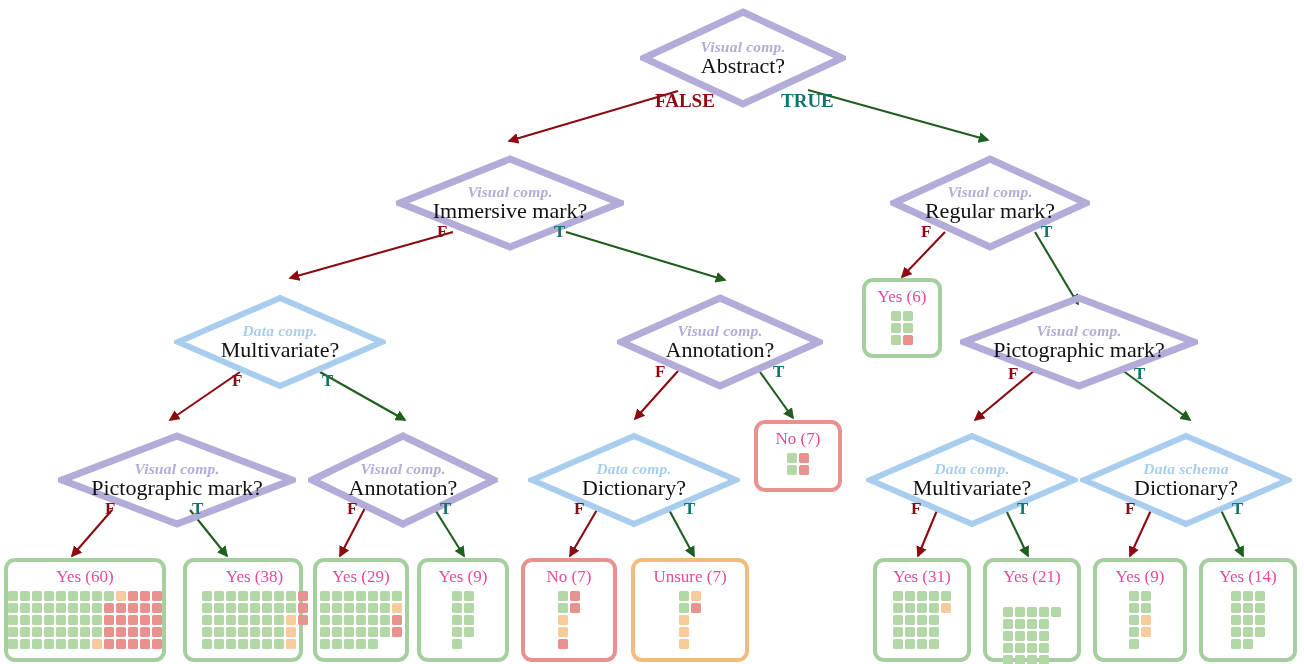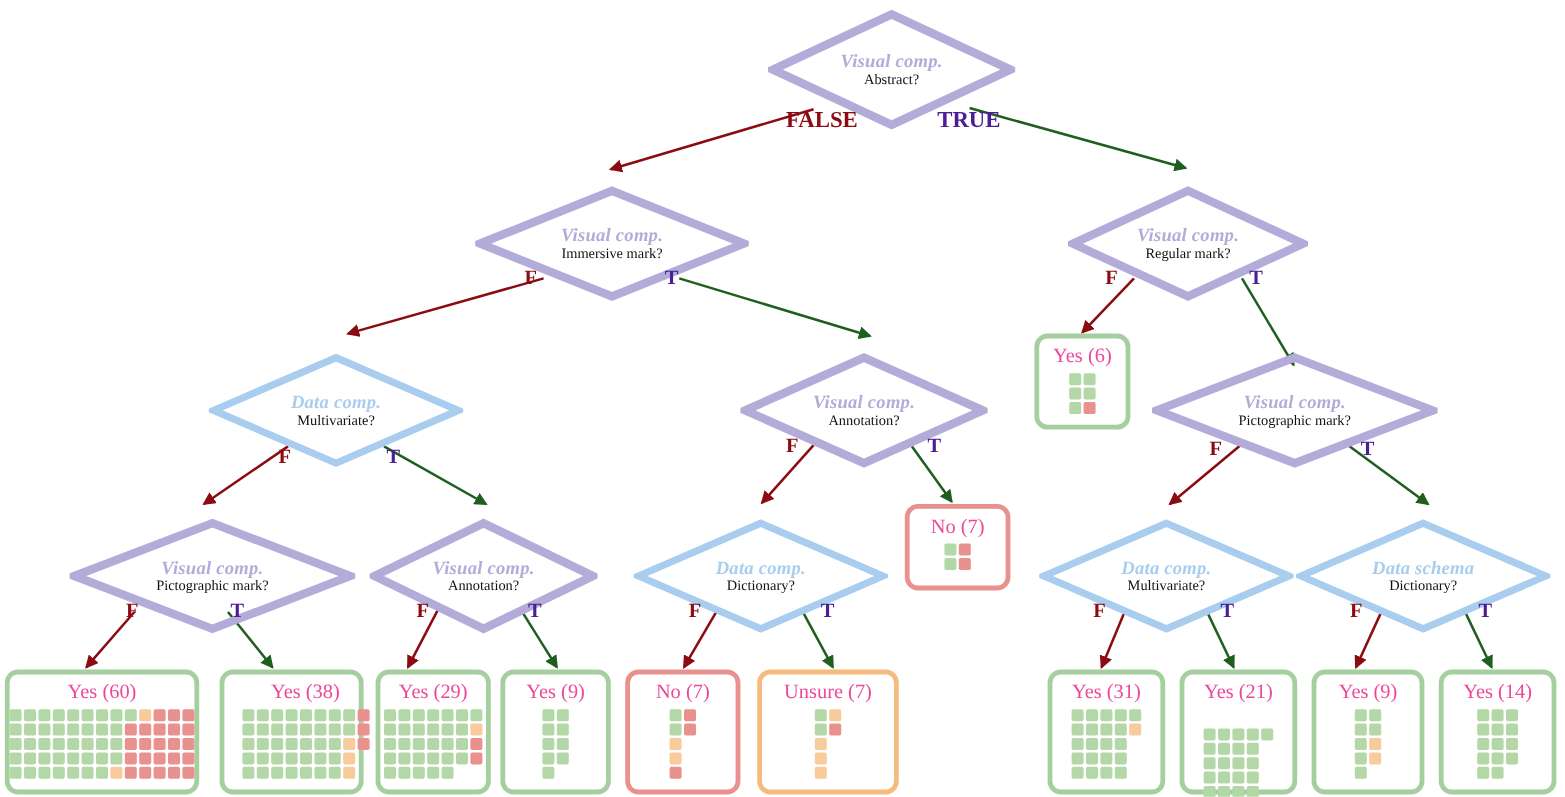--- a/index.html
+++ b/index.html
@@ -8,41 +8,41 @@
   #stage{position:relative;width:1304px;height:664px;}
   svg#edges{position:absolute;left:0;top:0;width:1304px;height:664px;pointer-events:none;}
   .diamond-wrap{position:absolute;}
   .diamond{position:absolute;left:0;top:0;width:100%;height:100%;}
   .dlabels{position:absolute;left:0;top:0;width:100%;height:100%;
            display:flex;flex-direction:column;align-items:center;justify-content:center;
            line-height:1.02;}
   .dcat{font-style:italic;font-size:15.5px;font-weight:bold;letter-spacing:.2px;}
   .dcat.visual{color:#b3abd8;}
   .dcat.data{color:#a8cdee;}
-  .dq{font-size:12px;color:#111111;white-space:nowrap;}
+  .dq{font-size:22px;color:#111111;white-space:nowrap;}
 
   
   .leaf{position:absolute;box-sizing:border-box;border-radius:11px;
         border:4px solid #a6cf9f;background:#ffffff;
         display:flex;flex-direction:column;align-items:center;}
   .leaf.red{border-color:#e8918f;}
   .leaf.orange{border-color:#f4bc7c;}
   .leaf-title{font-size:17px;color:#ec4899;margin-top:5px;margin-bottom:4px;white-space:nowrap;}
   .grid{display:flex;flex-direction:column;gap:2px;}
   .grow{display:flex;gap:2px;}
   .cell{width:10px;height:10px;border-radius:1.5px;}
   .c-g{background:#b4d7a8;}
   .c-r{background:#e8918f;}
   .c-o{background:#f7cb9b;}
   .c-n{background:transparent;}
 
   
   .elabel{position:absolute;font-weight:bold;white-space:nowrap;}
   .elabel.f{color:#8b0b12;}
-  .elabel.t{color:#4c1d95;}
+  .elabel.t{color:#0f766e;}
   .elabel.big{font-size:19px;}
   .elabel.small{font-size:17px;}
 </style>
 </head>
 <body>
 
 <div id="stage">
 
   <svg id="edges" viewBox="0 0 1304 664">
     <defs>

